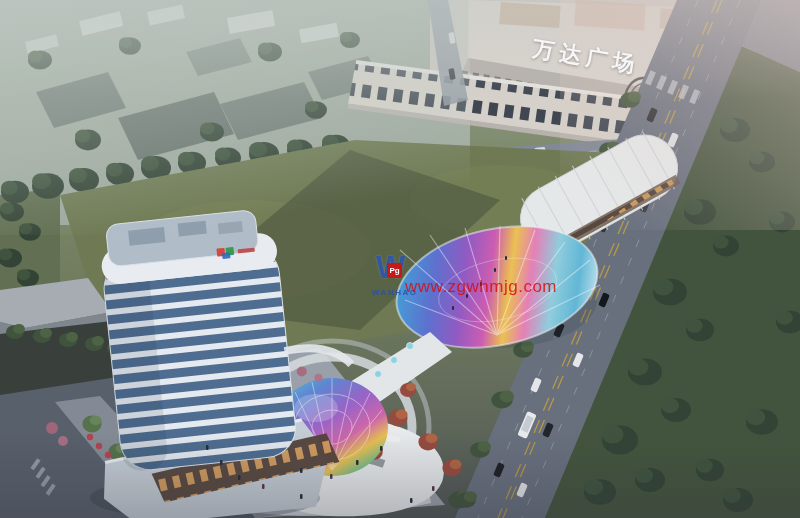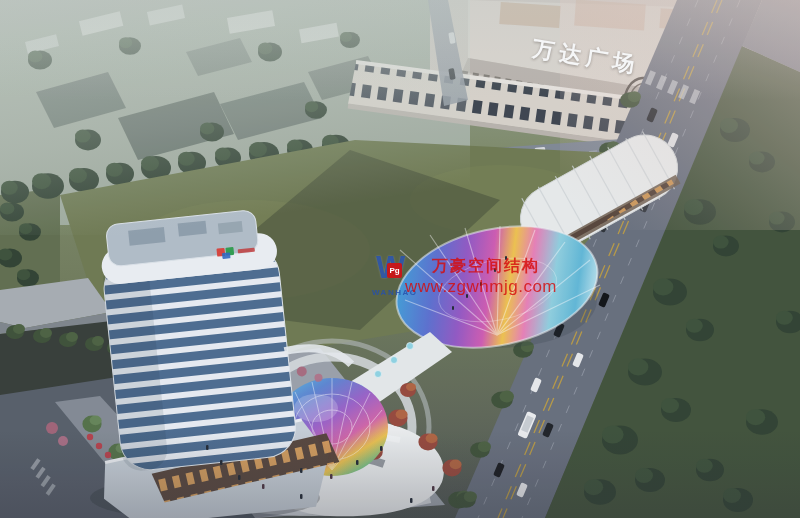--- a/index.html
+++ b/index.html
@@ -425,16 +425,15 @@
 </svg>
 
 <div class="mall-sign">万达广场</div>
 
 <div class="watermark">
   <div>
     <span class="wm-w">W</span>
     <span class="wm-seal">Pg</span>
     <span class="wm-caption">WANHAO</span>
   </div>
-  <div class="wm-line1">万豪空间结构</div>
   <div class="wm-line2">www.zgwhmjg.com</div>
 </div>
 </div>
 
 </body></html>

